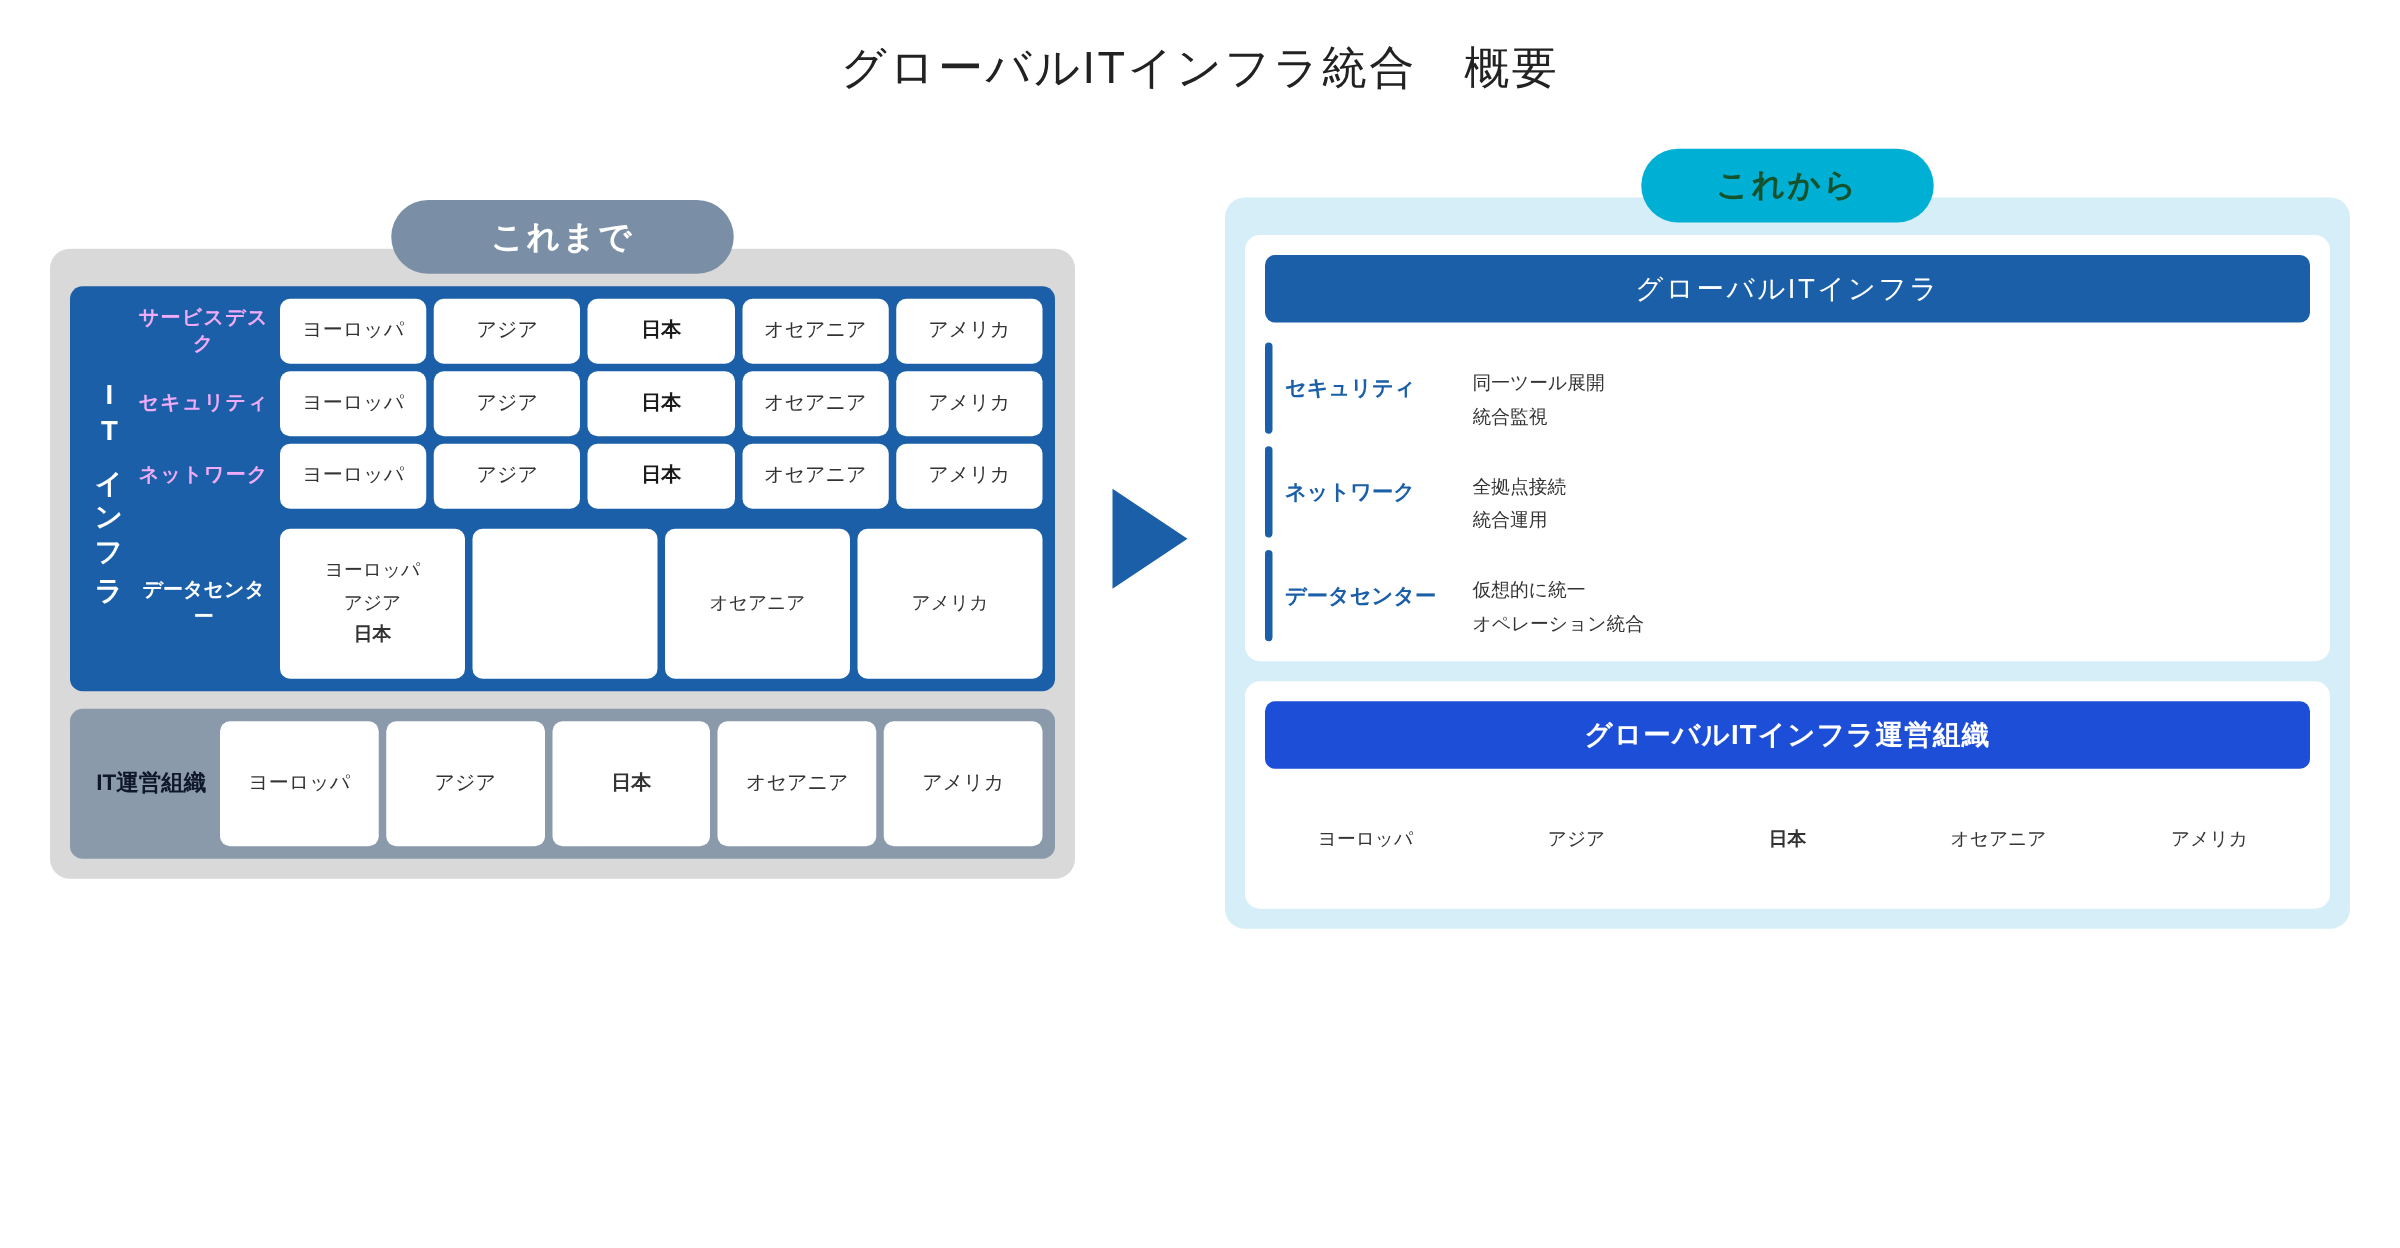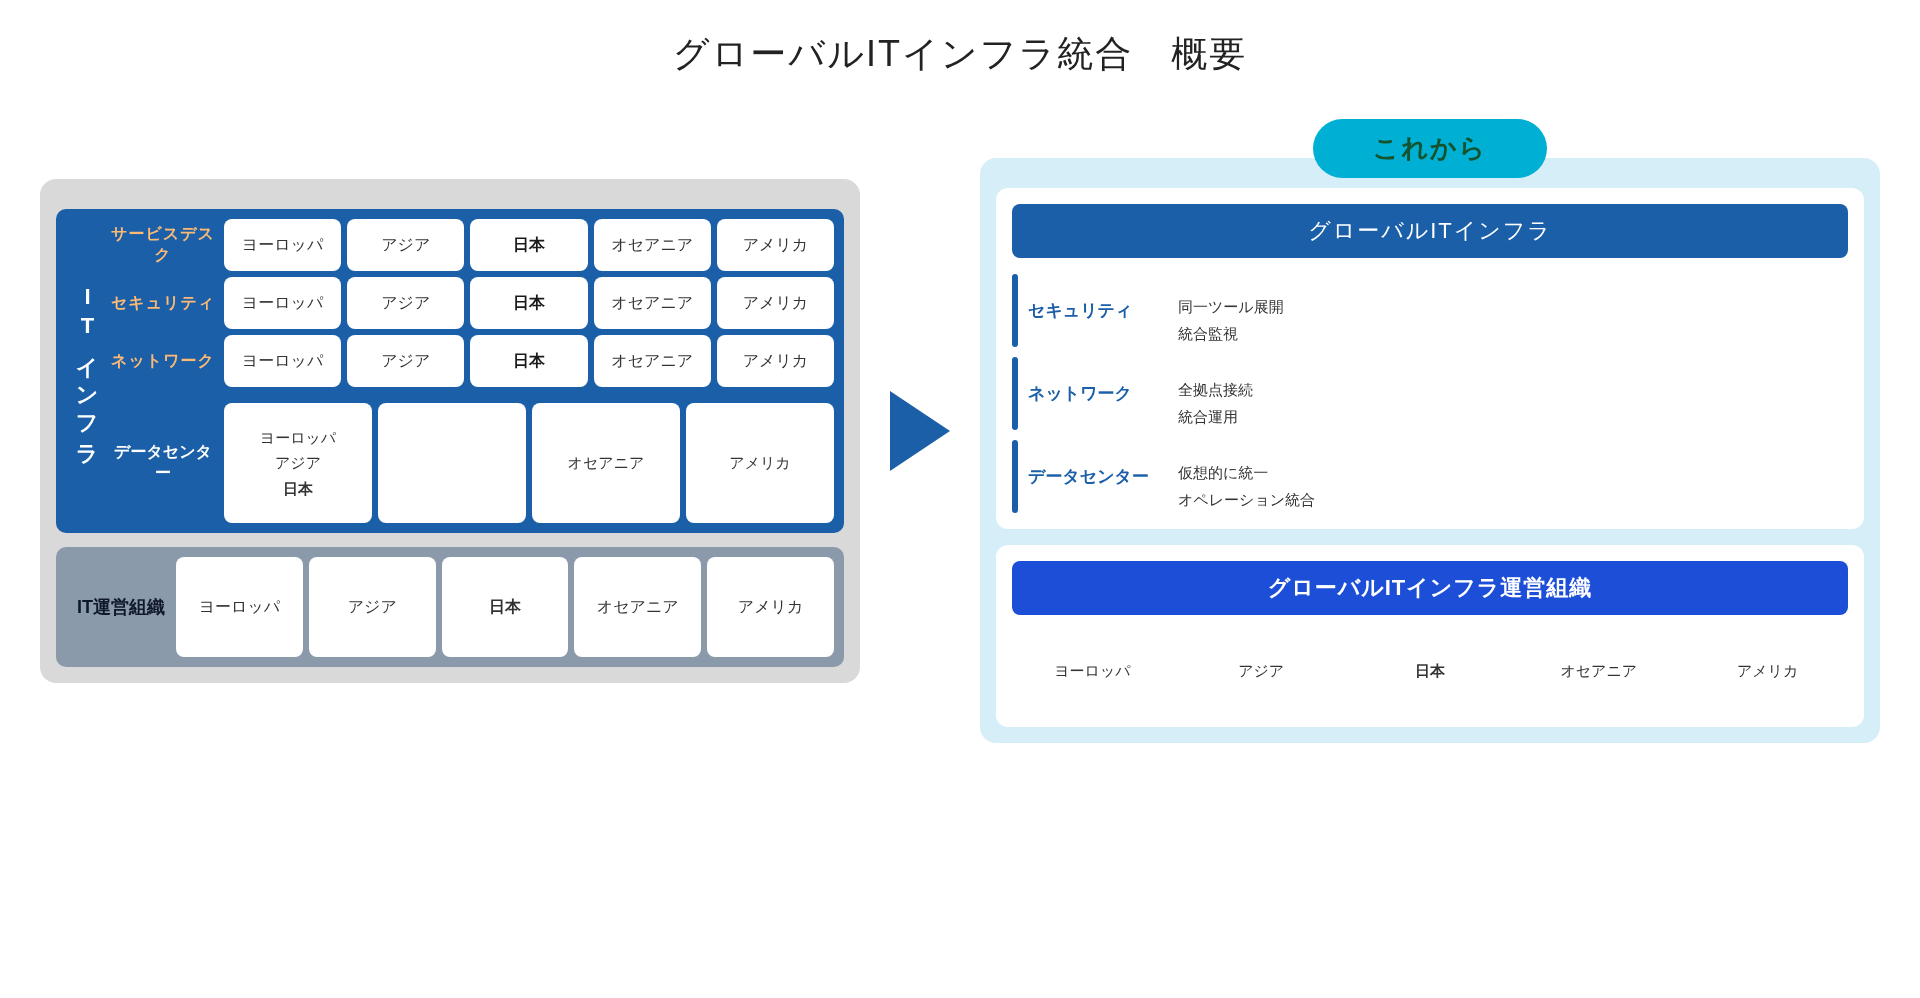--- a/index.html
+++ b/index.html
@@ -84,21 +84,21 @@
 
     .infra-row {
       display: flex;
       flex-direction: row;
       gap: 6px;
       align-items: stretch;
     }
 
     .row-label {
       background: #1a5fa8;
-      color: #fdba74;
+      color: #f0abfc;
       font-size: 16px;
       font-weight: bold;
       display: flex;
       align-items: center;
       justify-content: center;
       width: 110px;
       min-height: 52px;
       border-radius: 6px;
       text-align: center;
       letter-spacing: 1px;
@@ -370,20 +370,21 @@
   </style>
 </head>
 <body>
 
 <div class="page-title">グローバルITインフラ統合　概要</div>
 
 <div class="main-layout">
 
   <div class="left-wrapper">
 
+    <div class="section-header-pill">これまで</div>
 
     <div class="left-container">
 
       <div class="infra-section">
 
         <div class="vertical-label">
           <span>ITインフラ</span>
         </div>
 
         <div class="infra-content">

